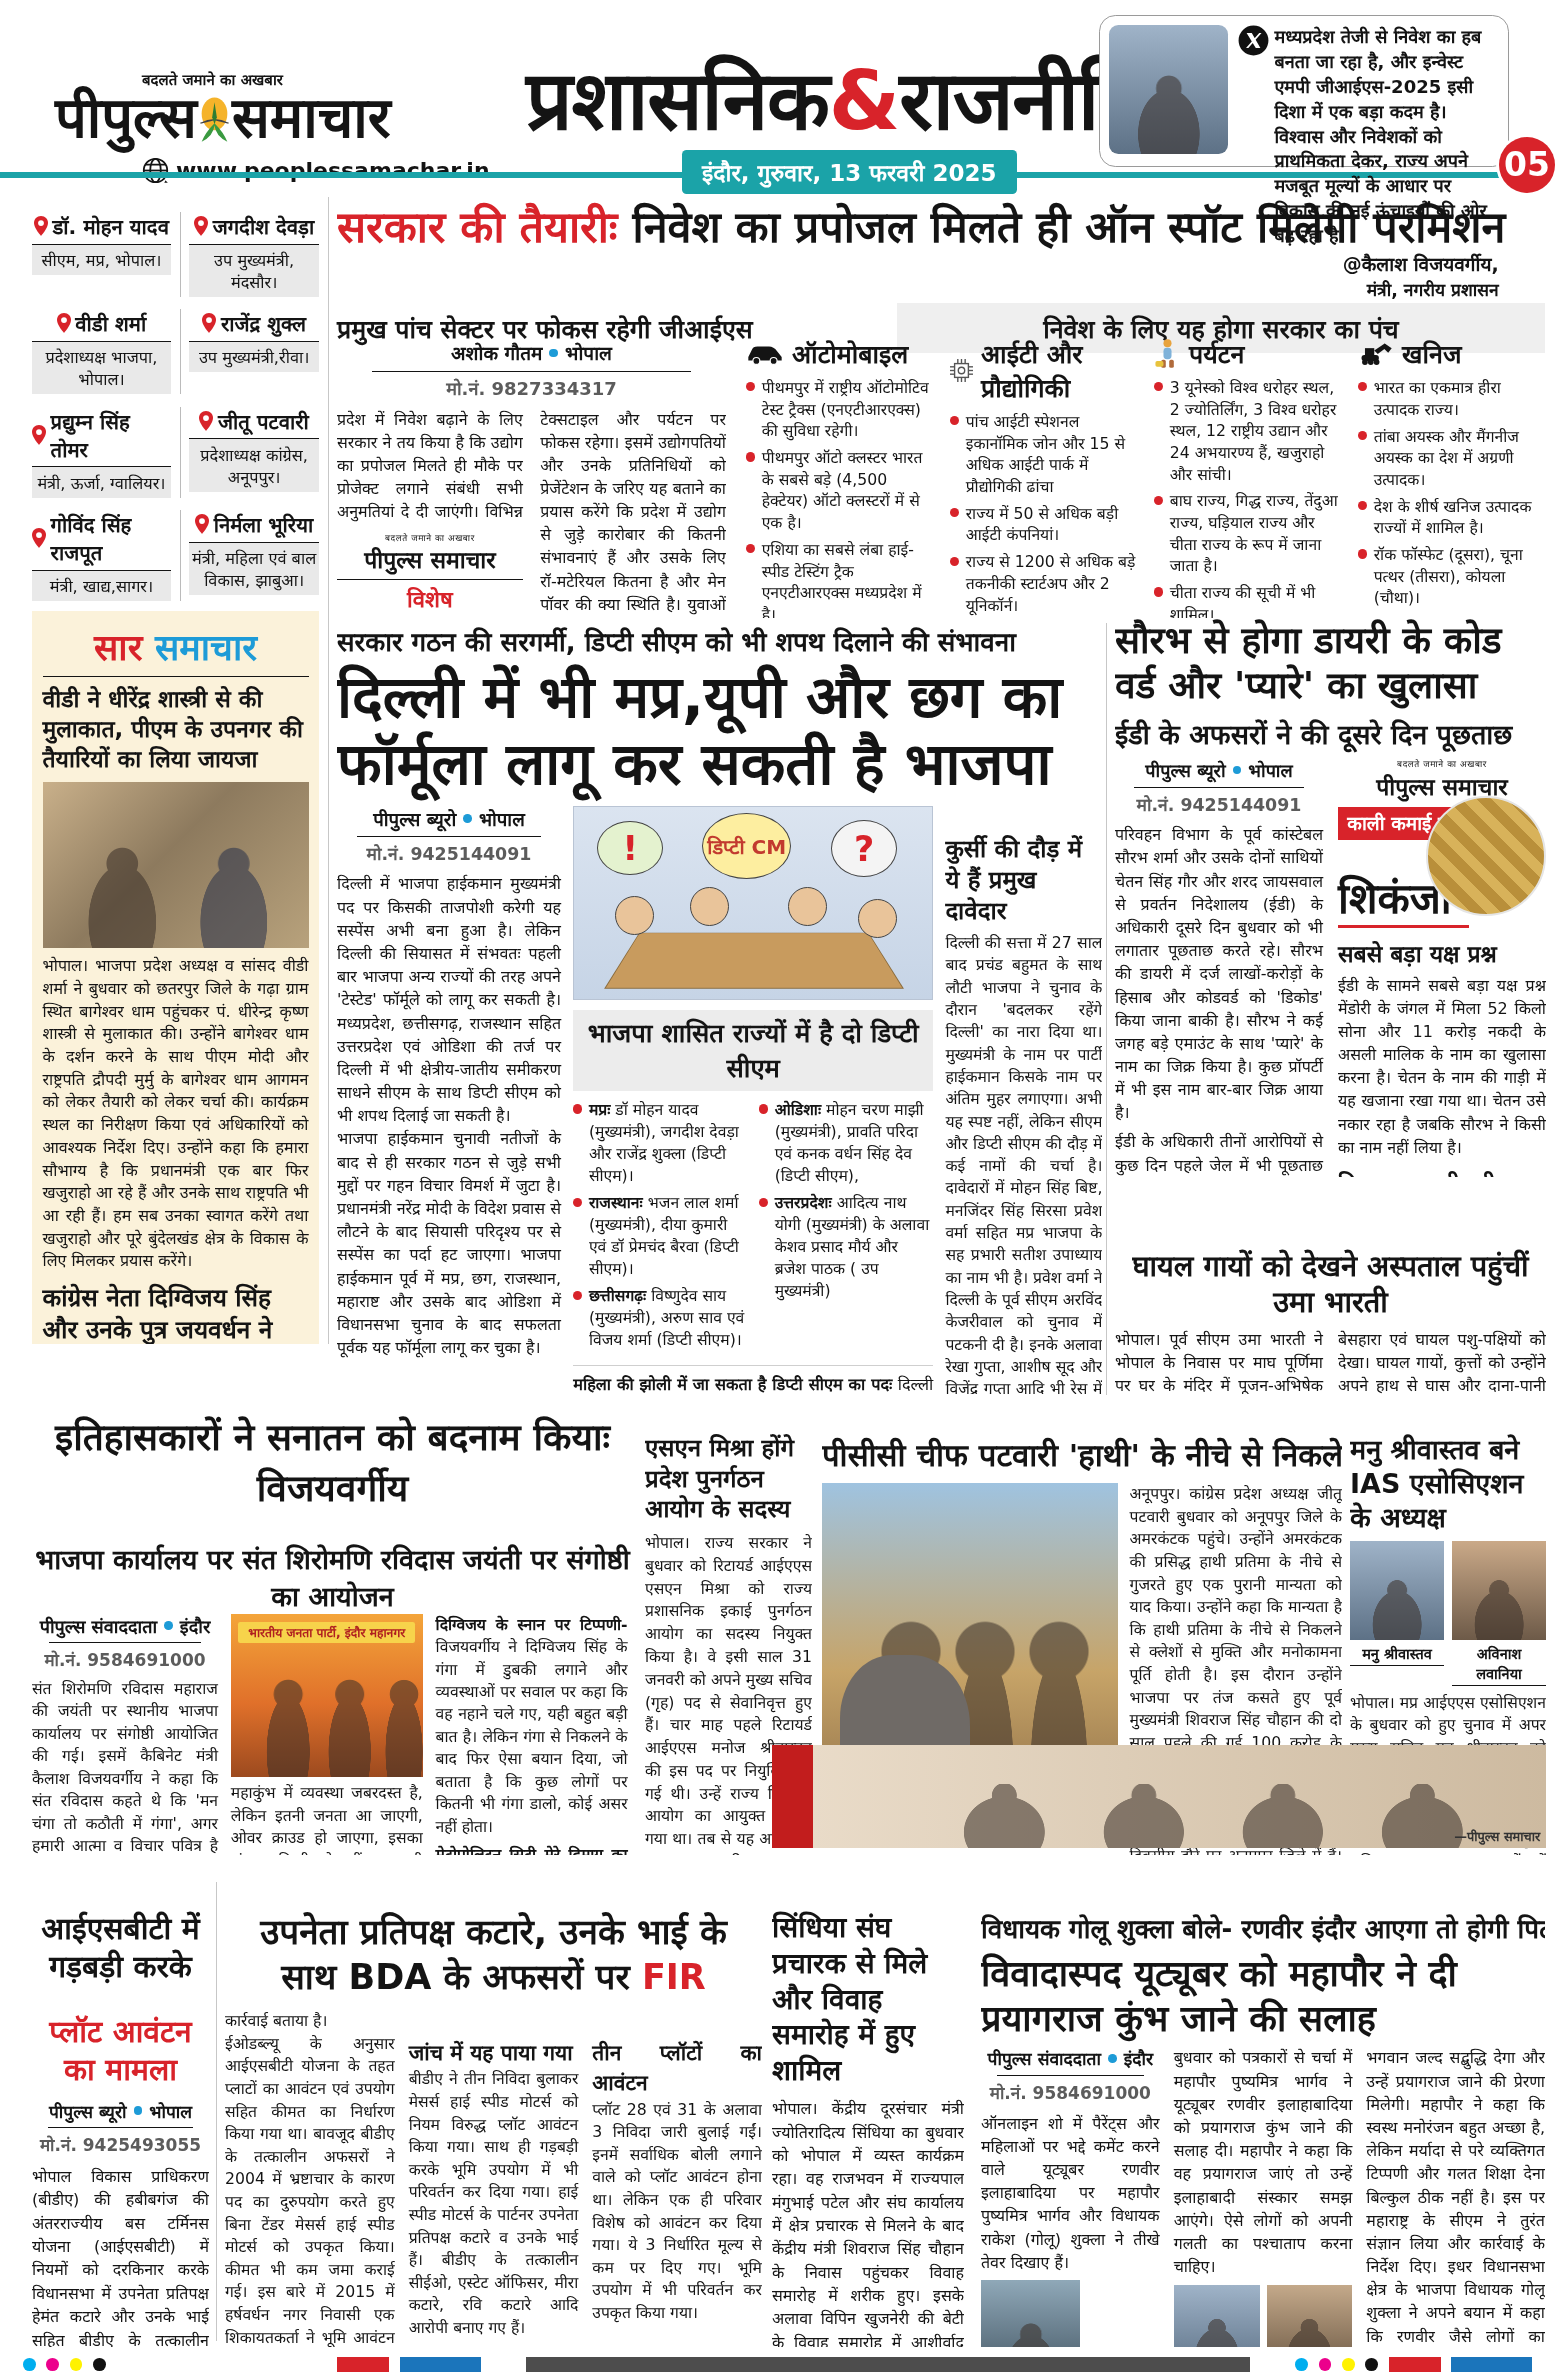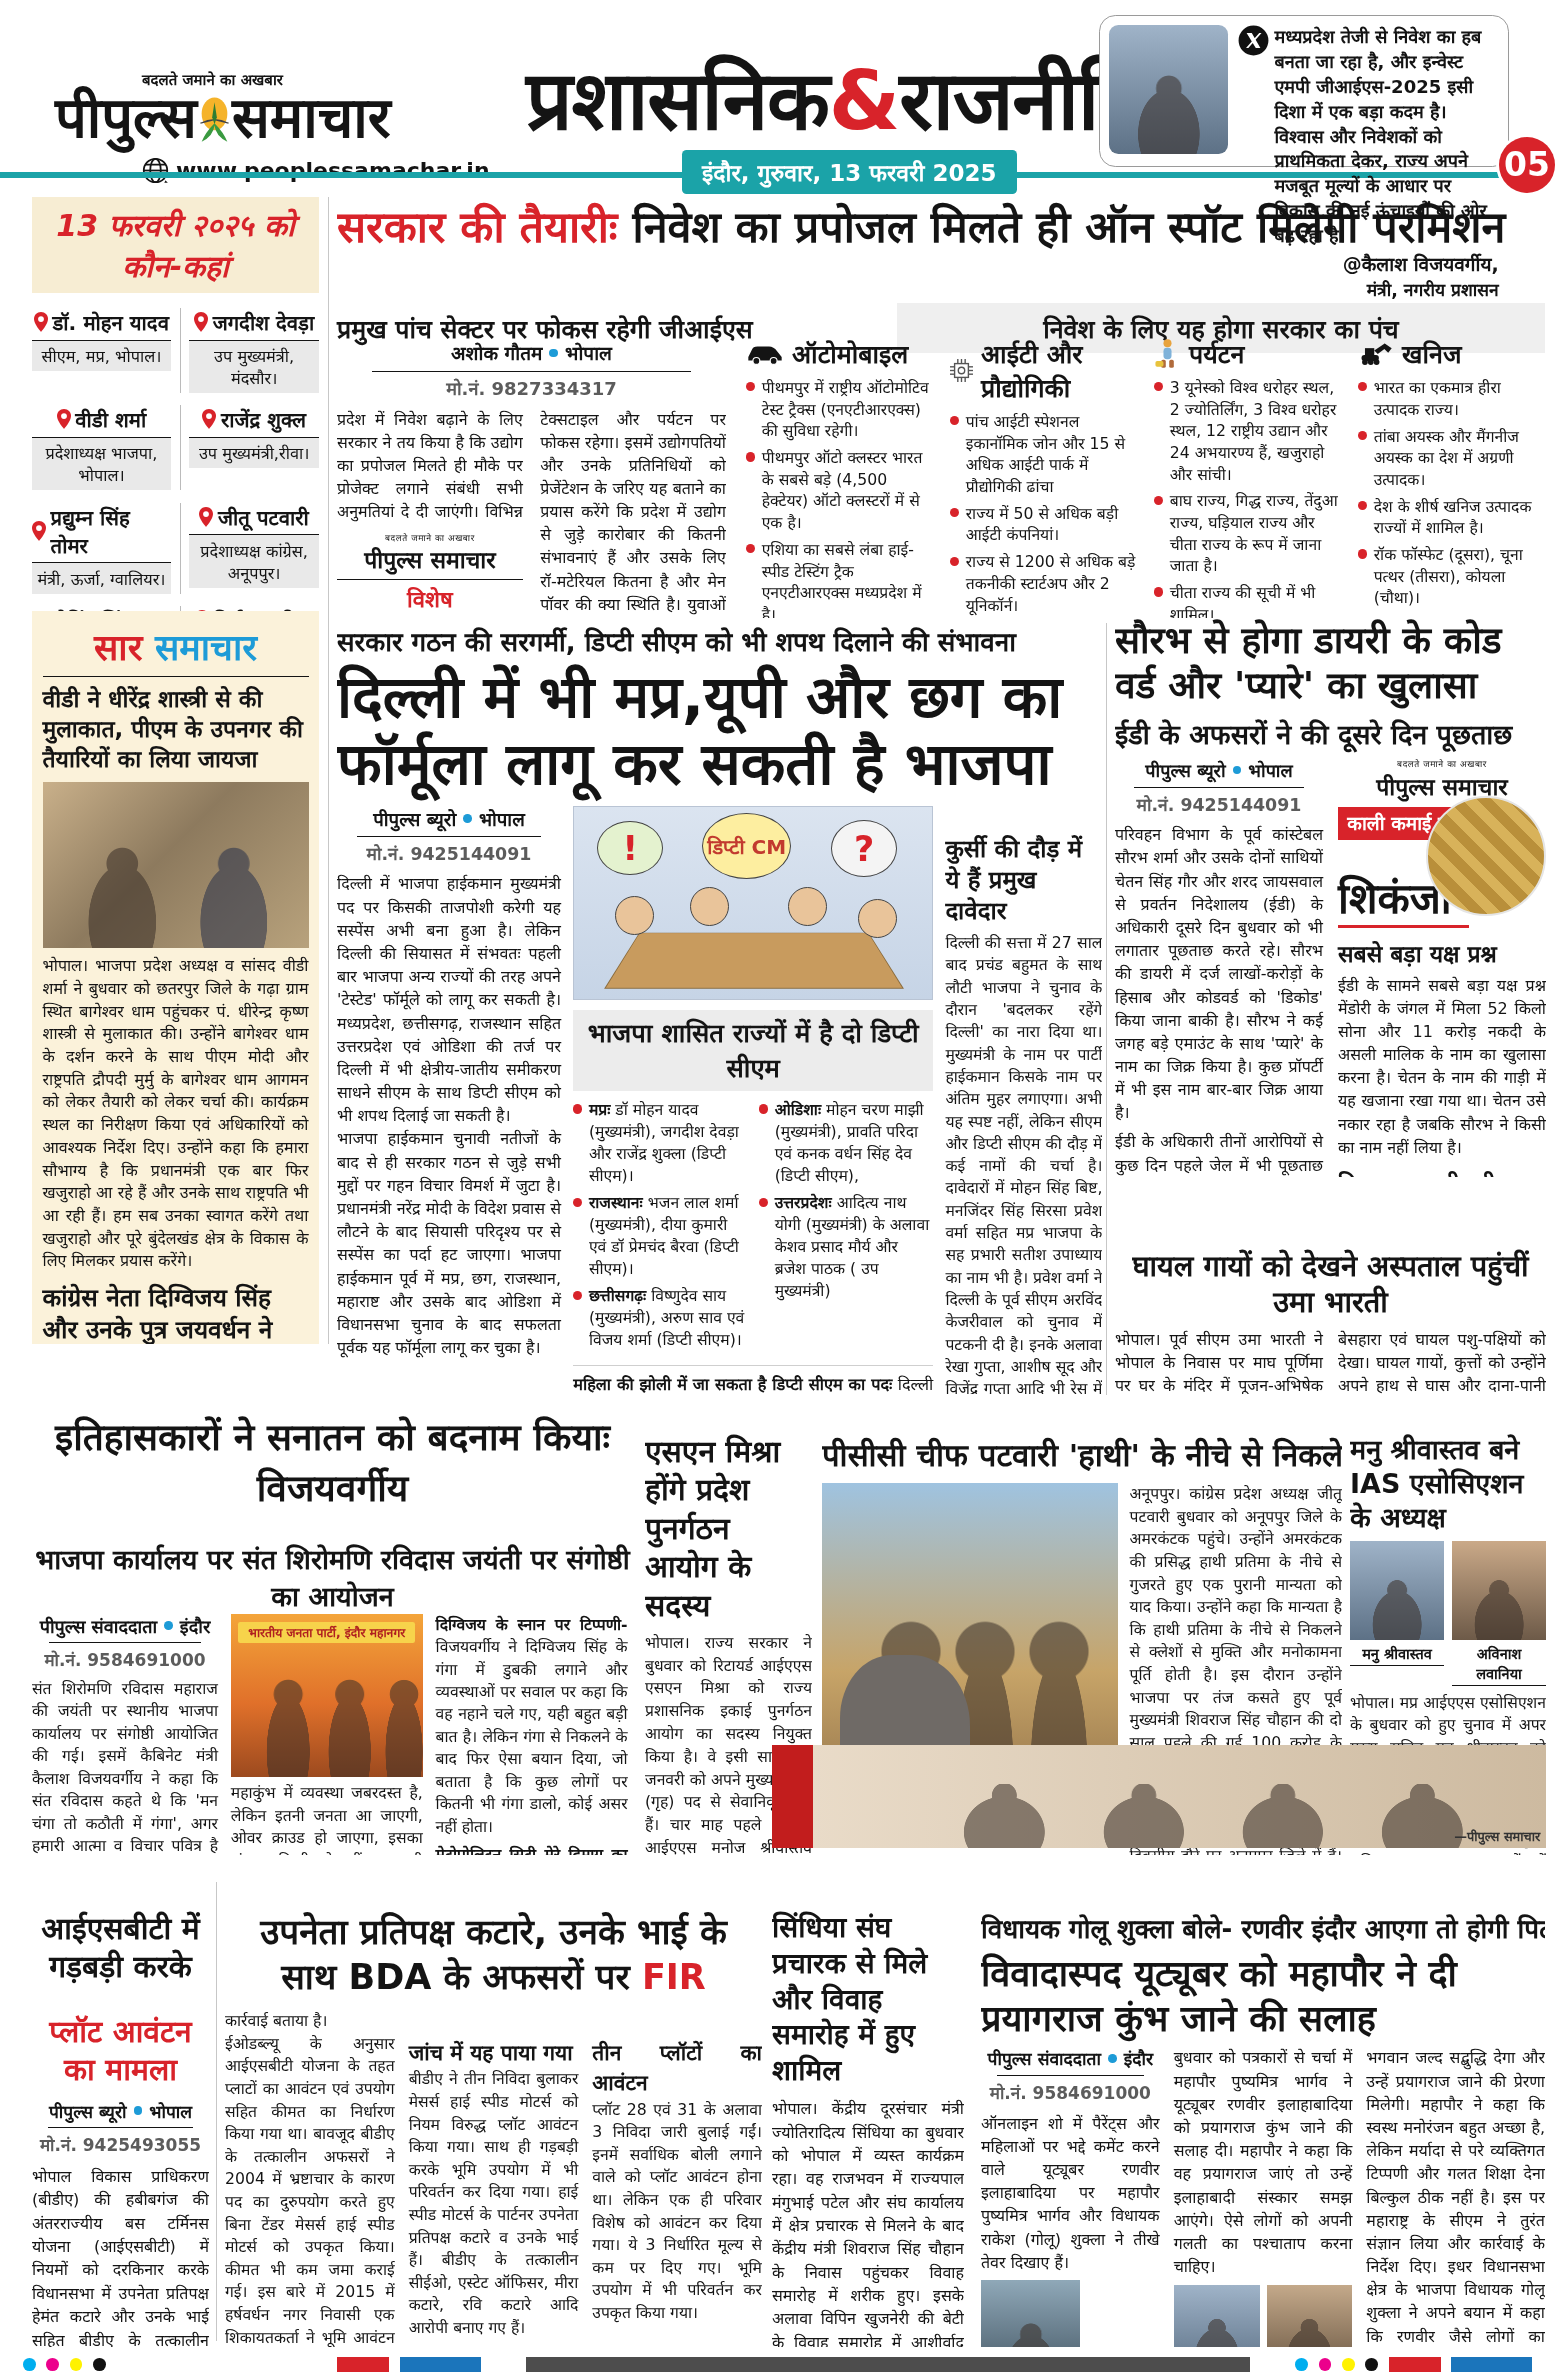--- a/index.html
+++ b/index.html
@@ -83,21 +83,20 @@
         </svg>
         <div style="font-size:18px;line-height:1.38;font-weight:600;">मध्यप्रदेश तेजी से निवेश का हब बनता जा रहा है, और इन्वेस्ट एमपी जीआईएस-2025 इसी दिशा में एक बड़ा कदम है। विश्वास और निवेशकों को प्राथमिकता देकर, राज्य अपने मजबूत मूल्यों के आधार पर विकास की नई ऊंचाइयों की ओर बढ़ रहा है।</div>
       </div>
       <div style="text-align:right;font-size:19px;font-weight:bold;margin-top:2.3px;">@कैलाश विजयवर्गीय,</div>
       <div style="text-align:right;font-size:17.4px;font-weight:bold;">मंत्री, नगरीय प्रशासन</div>
     </div>
   </div>
   <div class="abs ctr" style="left:1499px;top:137px;width:56px;height:56px;border-radius:50%;background:#d8232a;color:#fff;font-size:33px;font-weight:bold;line-height:56px;box-shadow:0 0 0 2.9px #fff;z-index:4;">05</div>
 
   <div class="abs" style="left:32px;top:197px;width:287px;">
-    <div class="ctr red" style="background:#f7edd3;font-size:30px;font-weight:bold;padding:7px 2.3px;font-style:italic;">13 फरवरी २०२५ को कौन-कहां</div>
     <div style="display:grid;grid-template-columns:1fr 1fr;column-gap:9.3px;row-gap:12.8px;margin-top:15px;">
 
       <div>
           <div style="display:flex;align-items:center;gap:4.6px;justify-content:center;border-bottom:1.7px solid #141414;padding-bottom:3.5px;">
             <svg class="pin" width="14" height="20" viewBox="0 0 24 34">
               <path d="M12 0 C5 0 0 5 0 12 C0 21 12 34 12 34 C12 34 24 21 24 12 C24 5 19 0 12 0Z" fill="#d8232a"></path>
               <circle cx="12" cy="12" r="5" fill="#fff"></circle>
             </svg>
             <span style="font-size:20.3px;font-weight:bold;">डॉ. मोहन यादव</span>
           </div>
@@ -478,21 +477,21 @@
         <div class="jus" style="font-size:15.7px;line-height:1.43;margin-top:5.8px;">महाकुंभ में व्यवस्था जबरदस्त है, लेकिन इतनी जनता आ जाएगी, ओवर क्राउड हो जाएगा, इसका अंदाजा किसी को नहीं था। सभी सोच रहे थे कि इस पूरे अनुष्ठान में श्रद्धालु अनुशासन में रहेंगे, लेकिन श्रद्धा का ज्वार विश्व का रिकॉर्ड बन गया है। इसमें आस्था और समृद्ध परंपरा का दर्शन सबको करने को मिल रहा है।</div>
       </div>
       <div class="jus" style="font-size:15.7px;line-height:1.43;">
         <div><span class="b">दिग्विजय के स्नान पर टिप्पणी-</span> <span>विजयवर्गीय ने दिग्विजय सिंह के गंगा में डुबकी लगाने और व्यवस्थाओं पर सवाल पर कहा कि वह नहाने चले गए, यही बहुत बड़ी बात है। लेकिन गंगा से निकलने के बाद फिर ऐसा बयान दिया, जो बताता है कि कुछ लोगों पर कितनी भी गंगा डालो, कोई असर नहीं होता।</span></div>
         <div style="margin-top:5.8px;"><span class="b">मेट्रोपोलिटन सिटी मेरे दिमाग का बेबी-</span> <span>मंत्री विजयवर्गीय ने आगे कहा कि मेट्रोपोलिटन सिटी पर जल्द सभी के साथ बैठक करेंगे, यह मेरे दिमाग का ही बेबी है। जब साल 2012 में यह विभाग मेरे पास था, तब मैंने ही आदेश दिए थे कि इस तरह की कल्पना करना चाहिए कि मेट्रो सिटी के करीब जो उपनगर है, उसे ट्रैफिक, पानी, भविष्य की जरूरत के हिसाब से काम हो।</span></div>
       </div>
     </div>
   </div>
 
   <div class="abs" style="left:645px;top:1405px;width:167px;height:450px;overflow:hidden;">
-    <div class="b" style="font-size:30px;line-height:1.28;">एसएन मिश्रा होंगे प्रदेश पुनर्गठन आयोग के सदस्य</div>
+    <div class="b" style="font-size:24px;line-height:1.28;">एसएन मिश्रा होंगे प्रदेश पुनर्गठन आयोग के सदस्य</div>
     <div class="jus" style="font-size:15.7px;line-height:1.45;margin-top:7px;">भोपाल। राज्य सरकार ने बुधवार को रिटायर्ड आईएएस एसएन मिश्रा को राज्य प्रशासनिक इकाई पुनर्गठन आयोग का सदस्य नियुक्त किया है। वे इसी साल 31 जनवरी को अपने मुख्य सचिव (गृह) पद से सेवानिवृत्त हुए हैं। चार माह पहले रिटायर्ड आईएएस मनोज श्रीवास्तव की इस पद पर नियुक्ति की गई थी। उन्हें राज्य निर्वाचन आयोग का आयुक्त बनाया गया था। तब से यह आयोग में सदस्य का पद रिक्त चल रहा था। मालूम हो कि राज्य की प्रशासनिक इकाइयों जैसे संभाग, जिला, उपखंड, तहसील एवं जनपद विकासखंड के परिसीमन (सृजन एवं सीमाओं में परिवर्तन) और युक्तियुक्तकरण के लिए इस आयोग का संगठन विस्तार पर चर्चा करेंगे।</div>
   </div>
 
   <div class="abs" style="left:822px;top:1405px;width:520px;height:450px;overflow:hidden;">
     <div class="ctr b nowrap" style="font-size:31px;overflow:hidden;">पीसीसी चीफ पटवारी 'हाथी' के नीचे से निकले</div>
     <div style="display:flex;gap:11.6px;margin-top:8.1px;">
       <div class="photo" style="width:296px;height:343px;position:relative;background:linear-gradient(180deg,#9fc3e0 0%,#c7a468 55%,#8a6b45);">
         <div class="sil" style="left:30%;width:26%;"></div>
           <div class="sil" style="left:55%;width:26%;"></div>
           <div class="sil" style="left:80%;width:26%;"></div>

